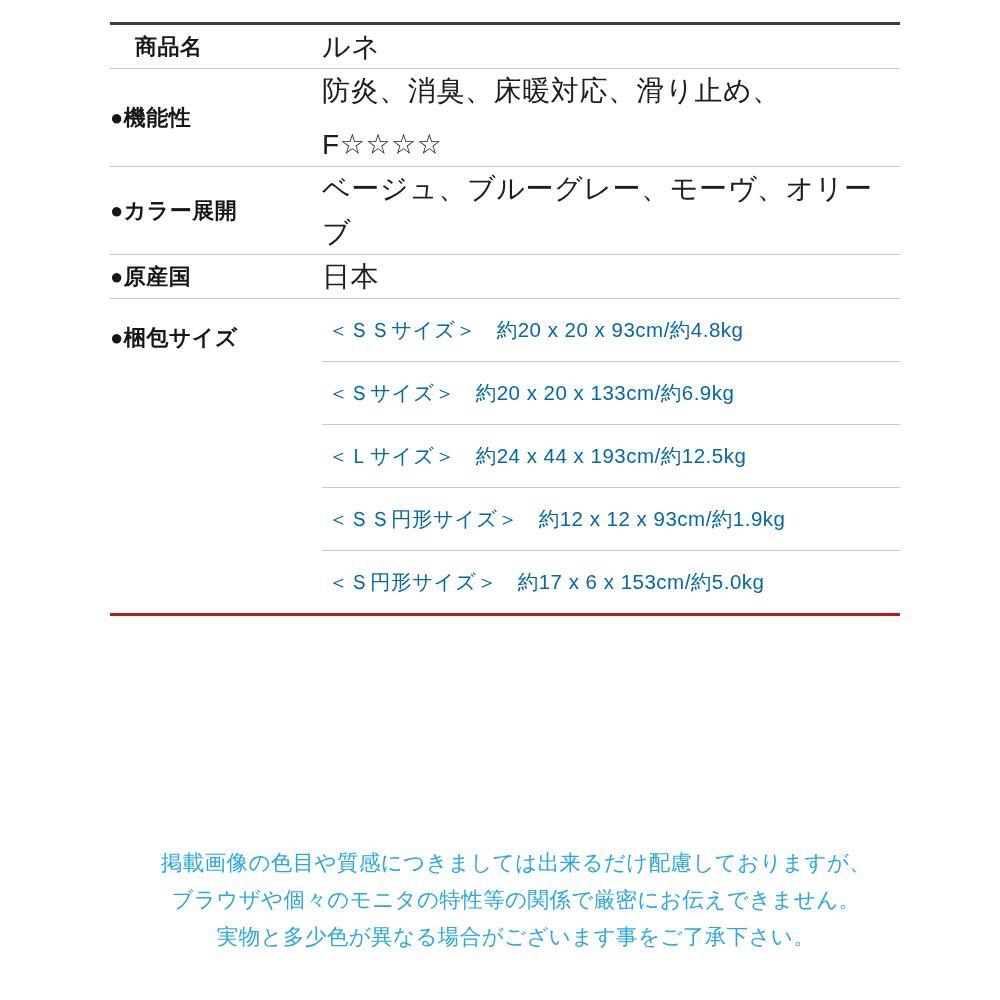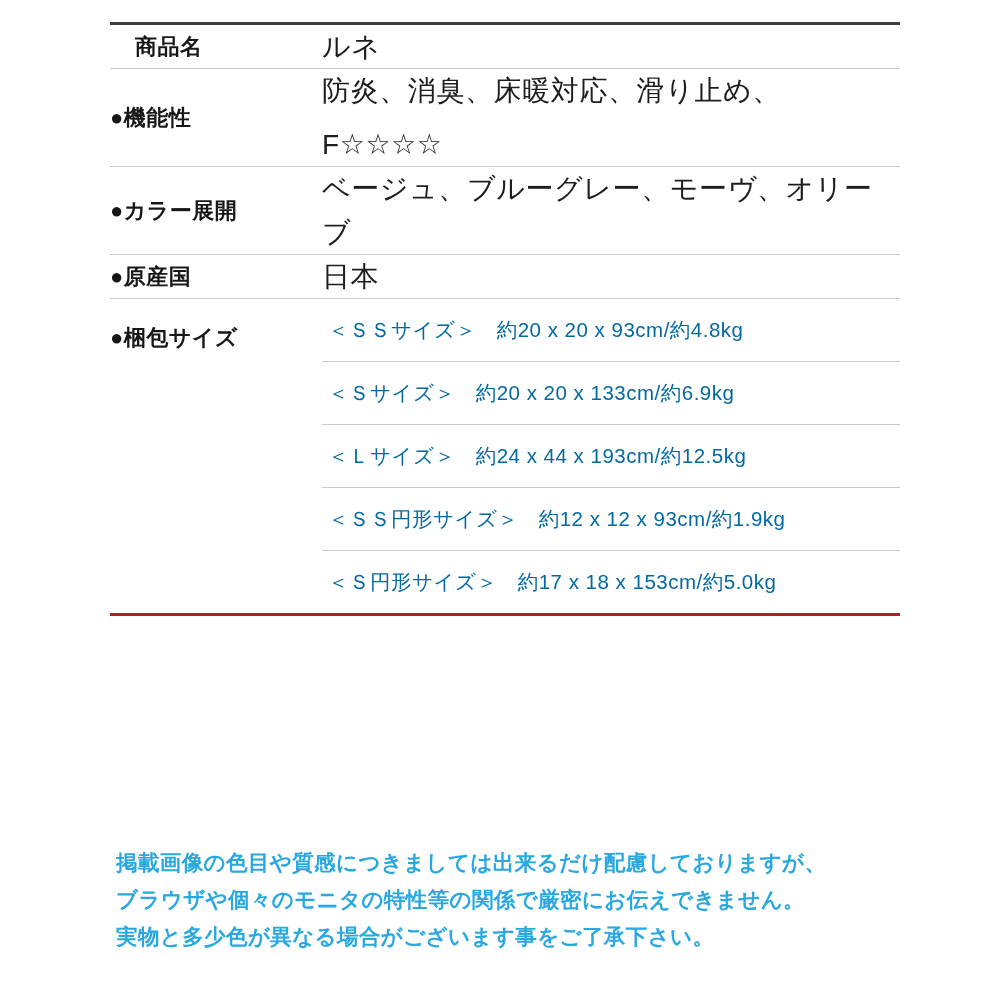--- a/index.html
+++ b/index.html
@@ -99,23 +99,24 @@
     padding-top: 22px;
   }
 
   .notes {
     position: absolute;
     left: 116px;
     top: 845px;
     width: 800px;
     color: #29a8e0;
     font-size: 21.5px;
-    font-weight: bold;
+    font-weight: normal;
     line-height: 1.72;
     letter-spacing: 0.4px;
+    text-align: center;
   }
   .notes div { white-space: nowrap; }
 </style>
 </head>
 <body>
 
 <div class="page">
 
   <table class="spec-table">
     <colgroup>
@@ -167,21 +168,21 @@
               </tr>
               <tr>
                 <td>
                   <span class="pack-label">＜ＳＳ円形サイズ＞</span>
                   <span class="pack-size">約12 x 12 x 93cm/約1.9kg</span>
                 </td>
               </tr>
               <tr>
                 <td>
                   <span class="pack-label">＜Ｓ円形サイズ＞</span>
-                  <span class="pack-size">約17 x 18 x 153cm/約5.0kg</span>
+                  <span class="pack-size">約17 x 6 x 153cm/約5.0kg</span>
                 </td>
               </tr>
             </tbody>
           </table>
         </td>
       </tr>
     </tbody>
   </table>
 
   <div class="notes" style="color: rgb(41, 168, 224);">

